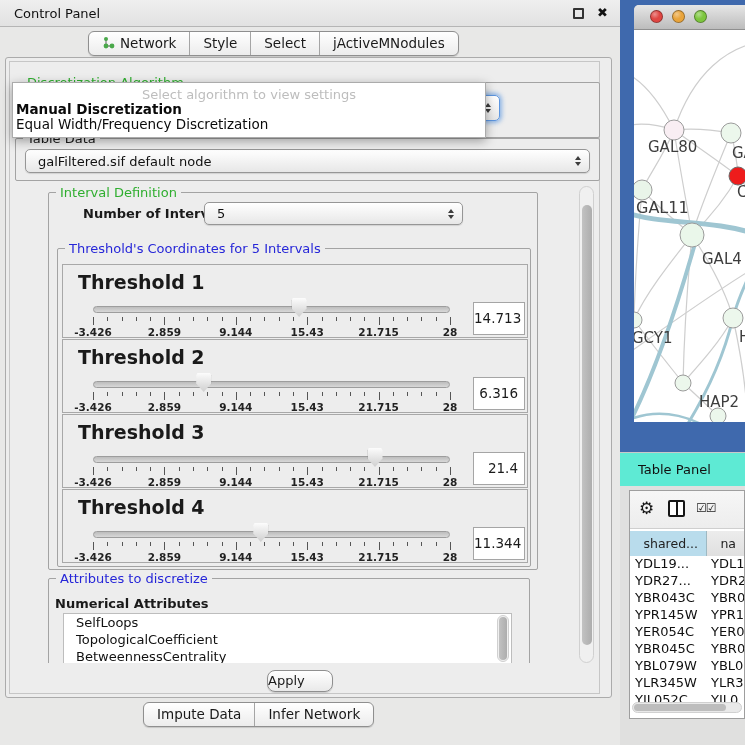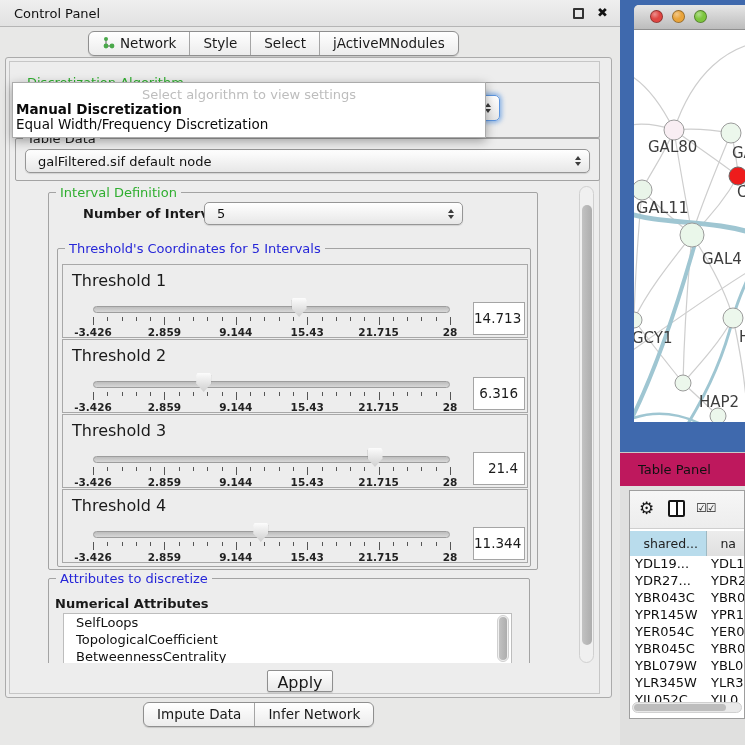--- a/index.html
+++ b/index.html
@@ -37,42 +37,42 @@
 
   #algo-popup { left:12px; top:82px; width:474px; height:56px; background:#fff; border:1px solid #ababab; box-shadow:0 3px 10px rgba(0,0,0,.35); z-index:50; }
   #algo-popup .prompt { position:absolute; left:0; right:0; top:4px; text-align:center; color:#bdbdbd; font-size:13px; }
   #algo-popup .item { position:absolute; left:3px; font-size:13.5px; color:#0a0a0a; }
 
   #scrollview { left:10px; top:186px; width:568px; height:477px; overflow:hidden; background:#ededed; }
   .vscroll { position:absolute; background:#f0f0f0; border:1px solid #d0d0d0; border-radius:8px; }
   .vthumb { position:absolute; background:linear-gradient(90deg,#c2c2c2,#adadad); border-radius:6px; }
 
   .thr-box { position:absolute; left:4px; width:466px; height:74px; border:1px solid #a8a8a8; background:#ededed; }
-  .thr-label { position:absolute; left:9px; top:6px; font-weight:400; font-size:16px; }
+  .thr-label { position:absolute; left:15px; top:6px; font-weight:700; font-size:19px; }
   .thr-track { position:absolute; left:30px; top:41px; width:357px; height:7px; border:1px solid #9d9d9d; border-radius:4px; background:linear-gradient(#bdbdbd,#d8d8d8); }
   .thr-thumb { position:absolute; top:33px; width:15px; height:19px; background:linear-gradient(#fcfcfc,#cfcfcf); clip-path:polygon(8% 0,92% 0,100% 12%,100% 55%,50% 100%,0 55%,0 12%); filter:drop-shadow(0 0 1px #7a7a7a); }
   .tick { position:absolute; width:1px; background:#555; top:52px; }
   .tick.minor { height:4px; }
   .tick.major { height:8px; }
   .tick-lab { position:absolute; top:61px; width:48px; text-align:center; font-size:10.5px; font-weight:700; color:#222; }
   .val-box { position:absolute; left:410px; top:37px; width:52px; height:33px; background:#fff; border:1px solid #a5a5a5; font-size:13.5px; text-align:right; padding:7px 6px 0 0; }
 
   #attr-list { position:absolute; left:53px; top:427px; width:449px; height:56px; background:#fff; border:1px solid #bdbdbd; overflow:hidden; }
   #attr-list .li { padding-left:12px; font-size:13px; line-height:17px; color:#111; white-space:nowrap; }
 
-  .push-btn { position:absolute; border:1px solid #8f8f8f; border-radius:2px; background:linear-gradient(#ffffff,#e9e9e9); box-shadow:0 1px 1px rgba(0,0,0,.15); font-size:16px; text-align:center; }
+  .push-btn { position:absolute; border:1px solid #8f8f8f; border-radius:8px; background:linear-gradient(#ffffff,#e9e9e9); box-shadow:0 1px 1px rgba(0,0,0,.15); font-size:13px; text-align:left; }
 
   
   #blue-frame { left:620px; top:0; width:125px; height:452px; background:#3f69ad; }
   #mac-window { position:absolute; left:14px; top:5px; width:111px; height:417px; background:#fff; border-radius:5px 0 0 0; overflow:hidden; box-shadow:inset 0 0 0 1px rgba(0,0,0,.25); }
   #mac-titlebar { position:absolute; left:0; top:0; width:100%; height:25px; background:linear-gradient(#e6e6e6,#bcbcbc); border-bottom:1px solid #8f8f8f; }
   .light { position:absolute; top:5px; width:13px; height:13px; border-radius:50%; }
   #net-canvas { position:absolute; left:0; top:25px; width:111px; height:392px; background:#fff; }
 
-  #tp-bar { left:620px; top:452px; width:125px; height:34px; background:#be185d; border-top:1px solid #c9c9c9; }
+  #tp-bar { left:620px; top:452px; width:125px; height:34px; background:#5eead4; border-top:1px solid #c9c9c9; }
   #tp-bar .title { position:absolute; left:18px; top:9px; font-size:13px; color:#111; }
   #tp-area { left:620px; top:486px; width:125px; height:259px; background:#e0e0df; }
   #tp-card { position:absolute; left:9px; top:4px; width:116px; height:229px; background:#fff; border:1px solid #9e9e9e; overflow:hidden; }
   #tp-toolbar { position:absolute; left:0; top:0; width:100%; height:38px; background:linear-gradient(#f6f6f6,#ededed); border-bottom:1px solid #cfcfcf; }
   #gear { position:absolute; left:9px; top:7px; font-size:17px; color:#161616; }
   #cols-icon { position:absolute; left:38px; top:9px; width:17px; height:17px; border:2px solid #151515; border-radius:2px; background:#fff; }
   #cols-icon i { position:absolute; left:50%; top:0; width:2px; height:100%; background:#151515; transform:translateX(-50%); }
   #checks { position:absolute; left:66px; top:10px; font-size:12px; letter-spacing:-1px; color:#222; }
   .th-row { position:absolute; left:0; top:40px; width:100%; height:25px; display:flex; }
   .th-cell { font-size:12.5px; color:#222; padding:5px 8px 0 0; text-align:right; border-right:1px solid #9fb9c2; overflow:hidden; white-space:nowrap; }

